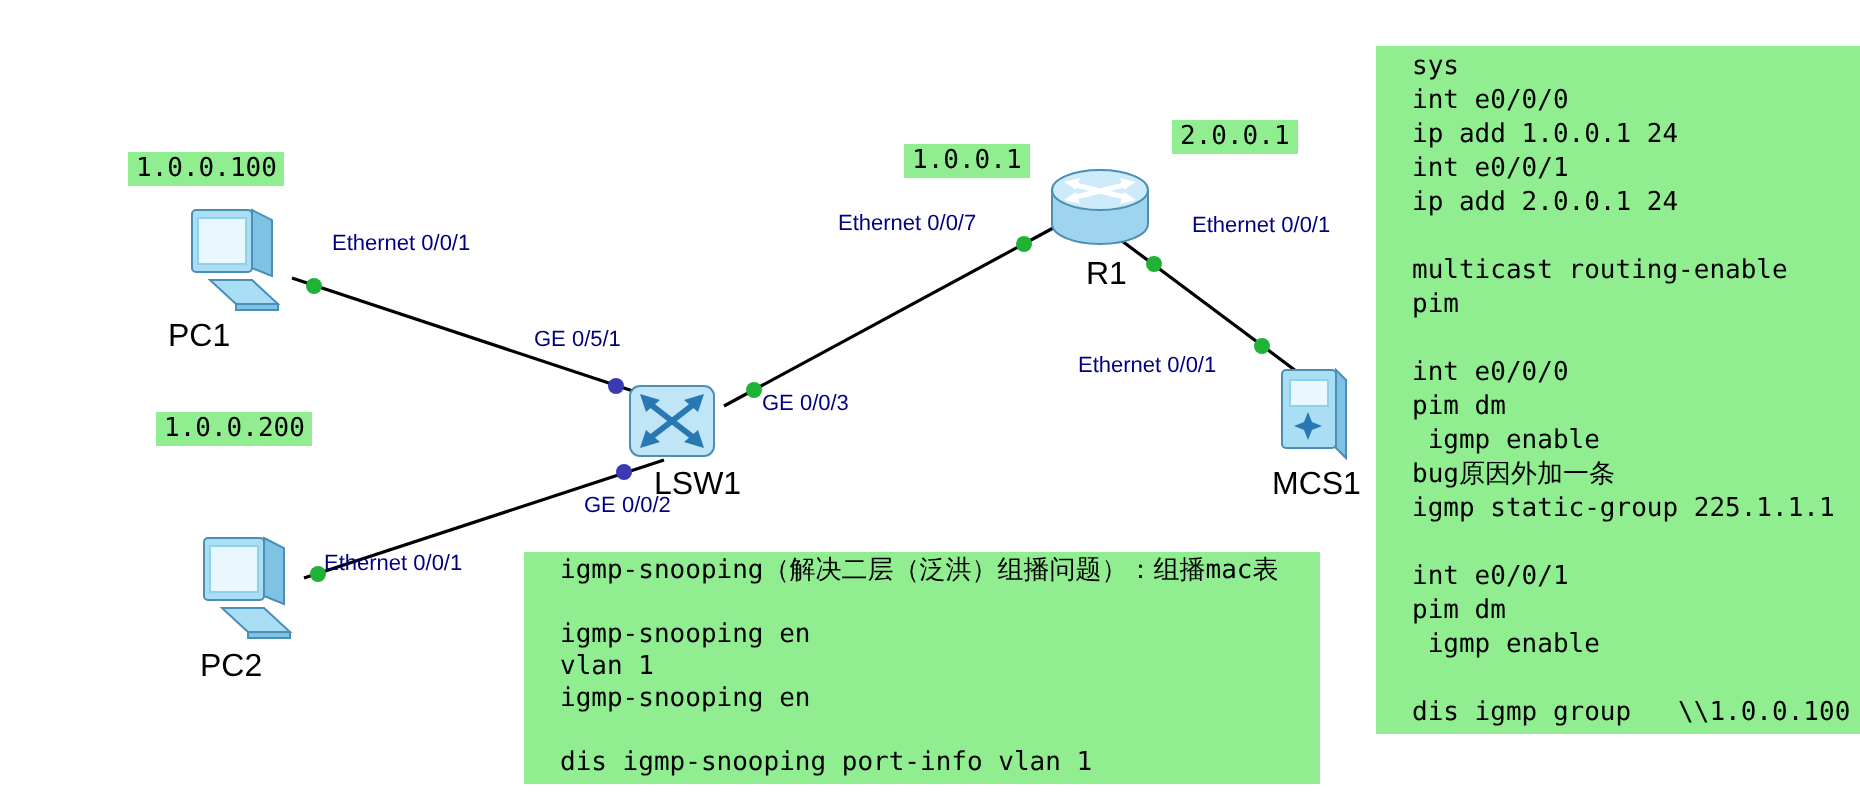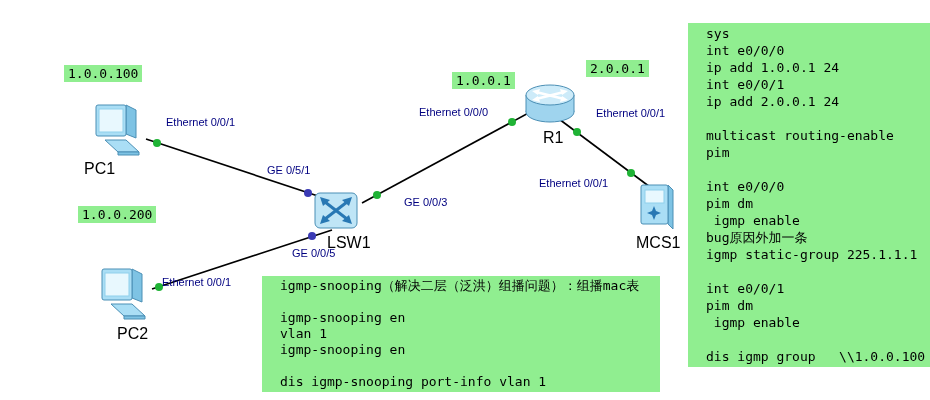--- a/index.html
+++ b/index.html
@@ -52,21 +52,21 @@
 
   <div class="device" style="left:94px;top:267px">
     <svg width="58" height="54" viewBox="0 0 58 54">
       <polygon points="38,2 48,7 48,35 38,31" fill="#7ec3e4" stroke="#4b8fb5"></polygon>
       <rect x="8" y="2" width="30" height="31" rx="2" fill="#aadef5" stroke="#4b8fb5"></rect>
       <rect x="11" y="6" width="24" height="23" fill="#e8f8fe" stroke="#8fd0ec"></rect>
       <polygon points="17,37 38,37 51,49 30,49" fill="#aadef5" stroke="#4b8fb5"></polygon>
       <polygon points="30,49 51,49 51,52 30,52" fill="#7ec3e4" stroke="#4b8fb5"></polygon>
     </svg>
   </div>
-  <div class="dev-label" style="left:117px;top:325px">PC2</div>
+  <div class="dev-label" style="left:100px;top:325px">PC2</div>
 
   <div class="device" style="left:313px;top:189px">
     <svg width="46" height="43" viewBox="0 0 46 43">
       <rect x="2" y="4" width="42" height="35" rx="5" fill="#bfe5f6" stroke="#4b8fb5"></rect>
       <line x1="12" y1="13" x2="34" y2="30" stroke="#2878b4" stroke-width="3"></line>
       <line x1="34" y1="13" x2="12" y2="30" stroke="#2878b4" stroke-width="3"></line>
       <polygon points="7,8 17,11 10,17" fill="#2878b4"></polygon>
       <polygon points="39,35 29,32 36,26" fill="#2878b4"></polygon>
       <polygon points="39,8 29,11 36,17" fill="#2878b4"></polygon>
       <polygon points="7,35 17,32 10,26" fill="#2878b4"></polygon>
@@ -97,27 +97,27 @@
       <rect x="4" y="3" width="27" height="39" rx="2" fill="#aadef5" stroke="#4b8fb5"></rect>
       <rect x="8" y="8" width="19" height="13" fill="#e8f8fe" stroke="#8fd0ec"></rect>
       <polygon points="17,24 19,29 24,31 19,33 17,38 15,33 10,31 15,29" fill="#2878b4"></polygon>
     </svg>
   </div>
   <div class="dev-label" style="left:636px;top:234px">MCS1</div>
 
   <div class="port-label" style="left:166px;top:116px">Ethernet 0/0/1</div>
   <div class="port-label" style="left:267px;top:164px">GE 0/5/1</div>
   <div class="port-label" style="left:162px;top:276px">Ethernet 0/0/1</div>
-  <div class="port-label" style="left:292px;top:247px">GE 0/0/5</div>
-  <div class="port-label" style="left:404px;top:196px">GE 0/0/3</div>
-  <div class="port-label" style="left:419px;top:106px">Ethernet 0/0/0</div>
+  <div class="port-label" style="left:292px;top:247px">GE 0/0/2</div>
+  <div class="port-label" style="left:381px;top:196px">GE 0/0/3</div>
+  <div class="port-label" style="left:419px;top:106px">Ethernet 0/0/7</div>
   <div class="port-label" style="left:596px;top:107px">Ethernet 0/0/1</div>
   <div class="port-label" style="left:539px;top:177px">Ethernet 0/0/1</div>
 
-  <div class="ip-label" style="left:64px;top:65px">1.0.0.100</div>
+  <div class="ip-label" style="left:64px;top:76px">1.0.0.100</div>
   <div class="ip-label" style="left:78px;top:206px">1.0.0.200</div>
   <div class="ip-label" style="left:452px;top:72px">1.0.0.1</div>
   <div class="ip-label" style="left:586px;top:60px">2.0.0.1</div>
 
   <div class="note" style="left:262px;top:276px;min-width:398px">igmp-snooping（解决二层（泛洪）组播问题）：组播mac表
 
 igmp-snooping en
 vlan 1
 igmp-snooping en
 

